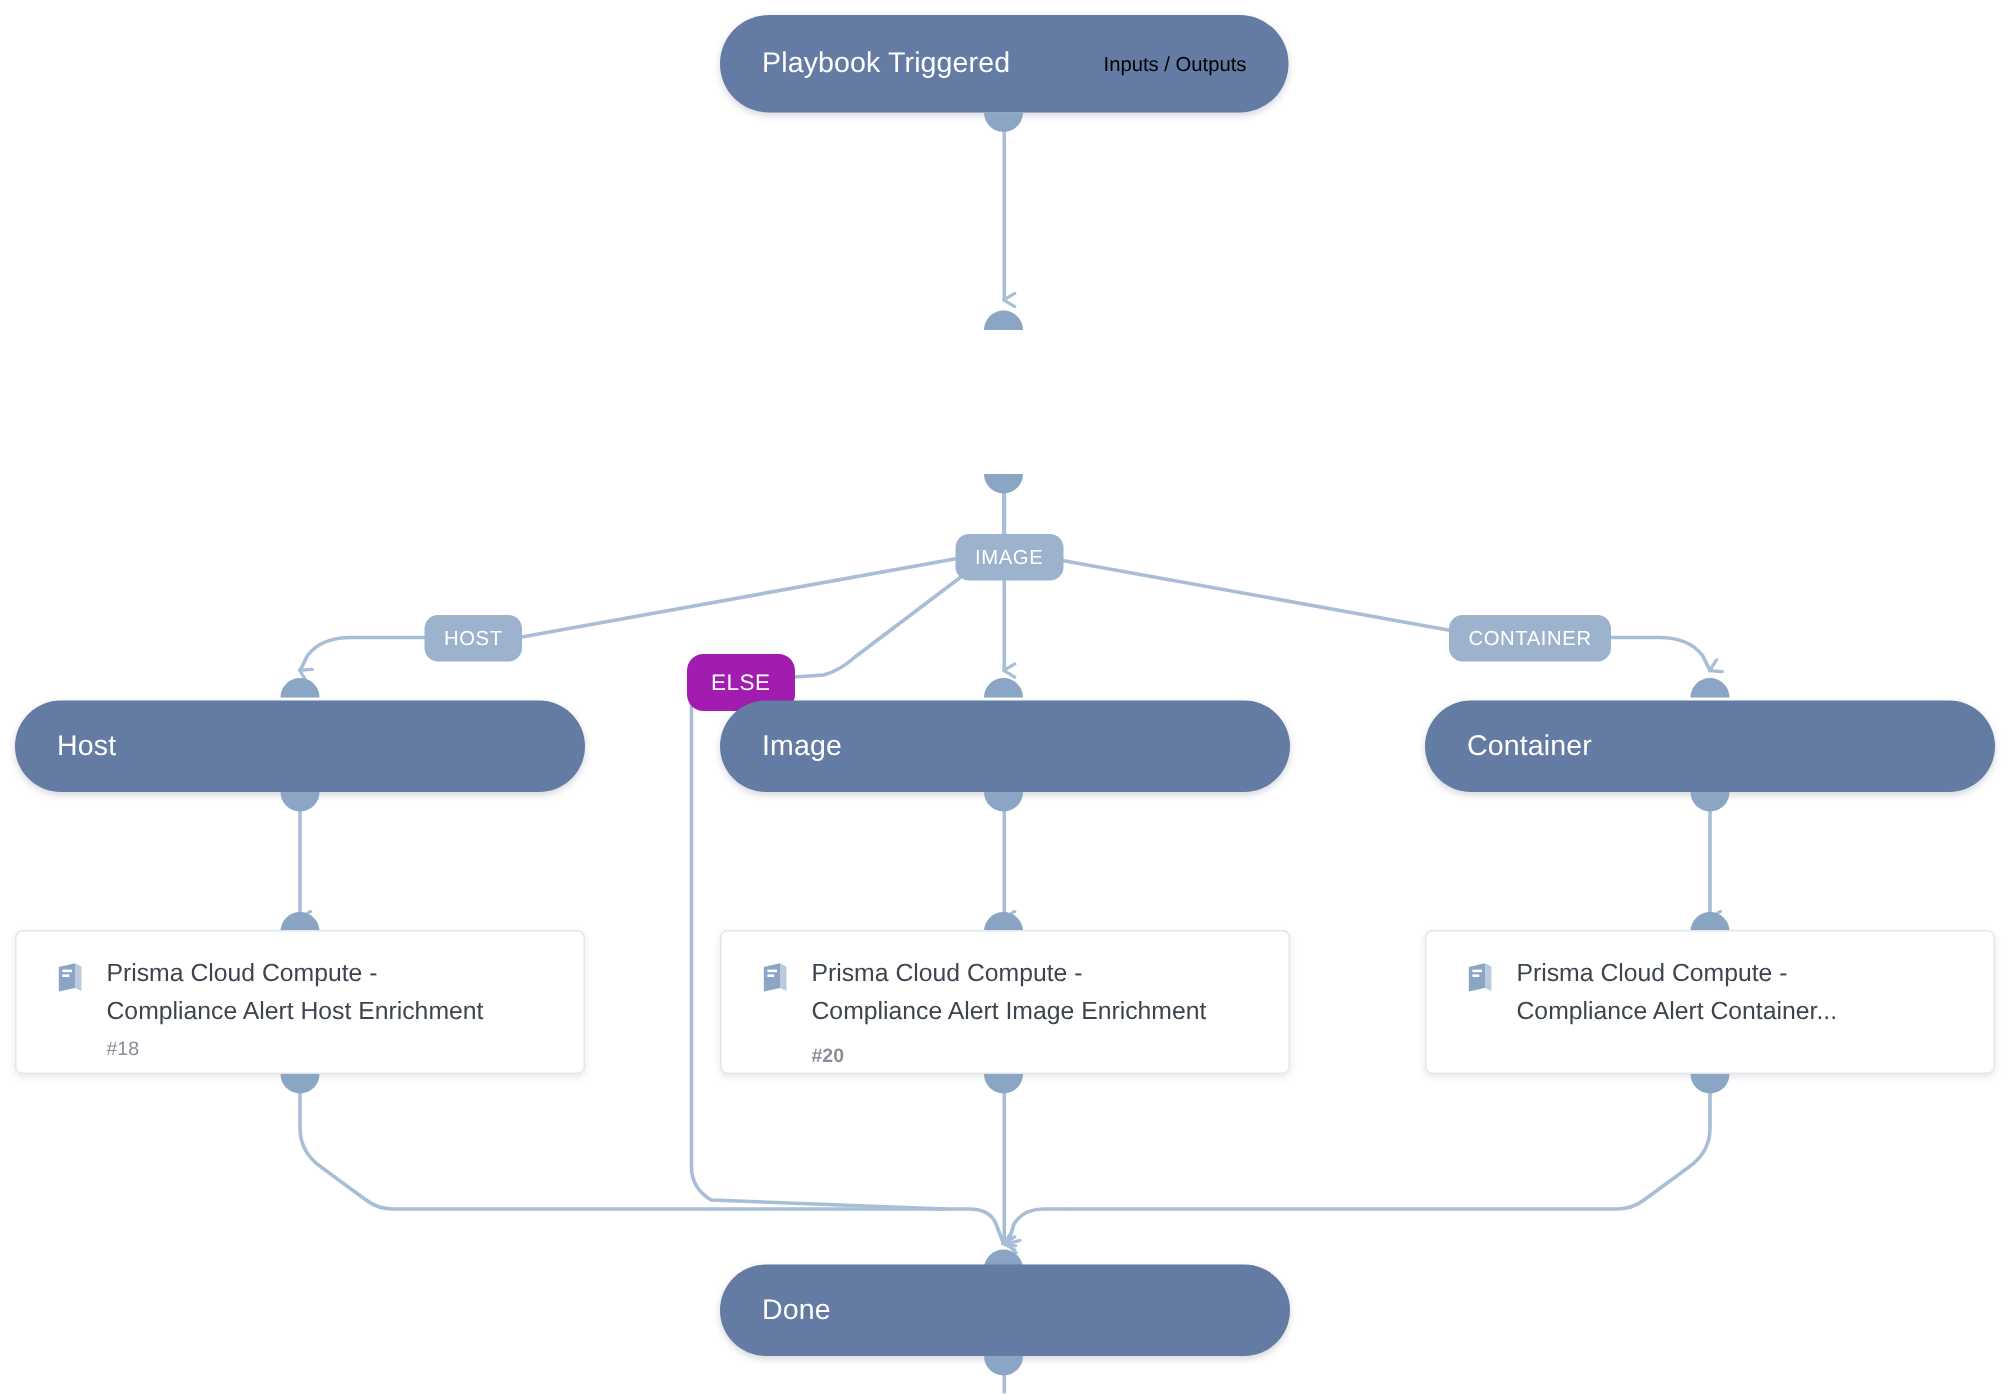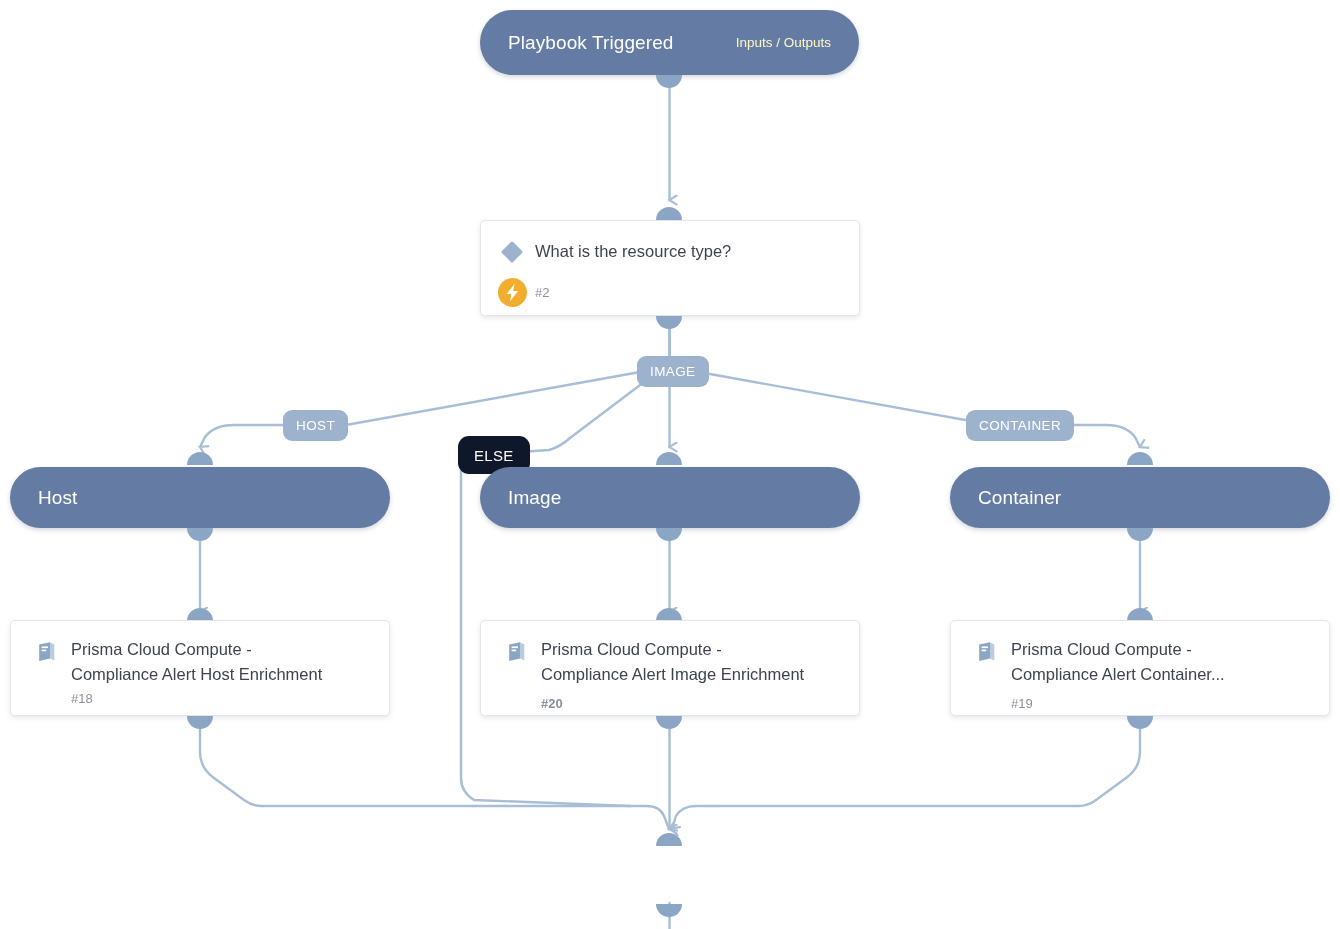--- a/index.html
+++ b/index.html
@@ -40,21 +40,21 @@
     box-sizing: border-box;
   }
   .pill-title {
     color: #ffffff;
     font-size: 19px;
     font-weight: 400;
     letter-spacing: 0.1px;
     white-space: nowrap;
   }
   .pill-sub {
-    color: #fef9c3;
+    color: #000000;
     font-size: 13.5px;
     font-weight: 400;
     white-space: nowrap;
   }
 
   
   .card {
     position: absolute;
     background: #ffffff;
     border: 1px solid #e3e6ea;
@@ -96,21 +96,21 @@
     letter-spacing: 0.4px;
     display: flex;
     align-items: center;
     justify-content: center;
     height: 31px;
     padding: 0 13px;
     box-sizing: border-box;
     white-space: nowrap;
   }
   .badge.dark {
-    background: #0f172a;
+    background: #a21caf;
     border-radius: 11px;
     height: 38px;
     padding: 0 16px;
     font-size: 15px;
     letter-spacing: 0.3px;
   }
 
   
   .handle {
     position: absolute;
@@ -184,39 +184,20 @@
     </g>
   </svg>
 
   <div class="pill" style="left:480px; top:10px; width:379px; height:65px; padding:0 28px; justify-content:space-between;">
     <span class="pill-title">Playbook Triggered</span>
     <span class="pill-sub">Inputs / Outputs</span>
   </div>
   <div class="handle bot" style="left:656px; top:75px;"></div>
 
   <div class="handle top" style="left:656px; top:207px;"></div>
-  <div class="card" style="left:480px; top:220px; width:380px; height:96px; padding:17px 0 0 0;">
-    <div class="card-row" style="padding-left:8px;">
-      <div class="card-icon" style="width:46px; min-width:46px; padding-top:1px;">
-        <svg width="26" height="26" viewBox="0 0 26 26">
-          <rect x="5.2" y="5.2" width="15.6" height="15.6" rx="1.6" fill="#9db3cd" transform="rotate(45 13 13)"></rect>
-        </svg>
-      </div>
-      <div class="card-title" style="padding-top:1px;">What is the resource type?</div>
-    </div>
-    <div class="card-row" style="padding-left:8px; margin-top:13px; align-items:center;">
-      <div class="card-icon" style="width:46px; min-width:46px;">
-        <svg width="29" height="29" viewBox="0 0 29 29">
-          <circle cx="14.5" cy="14.5" r="14.5" fill="#f0ad2e"></circle>
-          <path d="M16.6 5.8 L8.6 16.0 L13.4 16.0 L11.9 23.4 L20.1 12.9 L15.2 12.9 Z" fill="#ffffff"></path>
-        </svg>
-      </div>
-      <div class="card-id">#2</div>
-    </div>
-  </div>
   <div class="handle bot" style="left:656px; top:316px;"></div>
 
   <div class="badge" style="left:637px; top:356px;">
     <span>IMAGE</span>
   </div>
   <div class="badge" style="left:283px; top:410px;">
     <span>HOST</span>
   </div>
   <div class="badge" style="left:966px; top:410px;">
     <span>CONTAINER</span>
@@ -286,20 +267,22 @@
         <svg width="24" height="24" viewBox="0 0 24 24">
           <path d="M4.2 4.6 L15.0 2.2 L15.0 18.6 L4.2 21.0 Z" fill="#8ba6c4"></path>
           <path d="M15.0 2.2 L19.3 4.4 L19.3 20.6 L15.0 18.6 Z" fill="#b9cbdd"></path>
           <rect x="6.6" y="6.4" width="6.4" height="1.7" fill="#ffffff"></rect>
           <rect x="6.6" y="9.6" width="4.6" height="1.7" fill="#ffffff"></rect>
         </svg>
       </div>
       <div class="card-title">Prisma Cloud Compute -
 Compliance Alert Container...</div>
     </div>
-    <div class="card-id" style="margin-top:9px; padding-left:60px;">#19</div>
   </div>
   <div class="handle bot" style="left:1127px; top:716px;"></div>
 
   <div class="handle top" style="left:656px; top:833px;"></div>
+  <div class="pill" style="left:480px; top:843px; width:380px; height:61px; padding:0 28px;">
+    <span class="pill-title">Done</span>
+  </div>
   <div class="handle bot" style="left:656px; top:904px;"></div>
 
 </div>
 
 </body></html>

